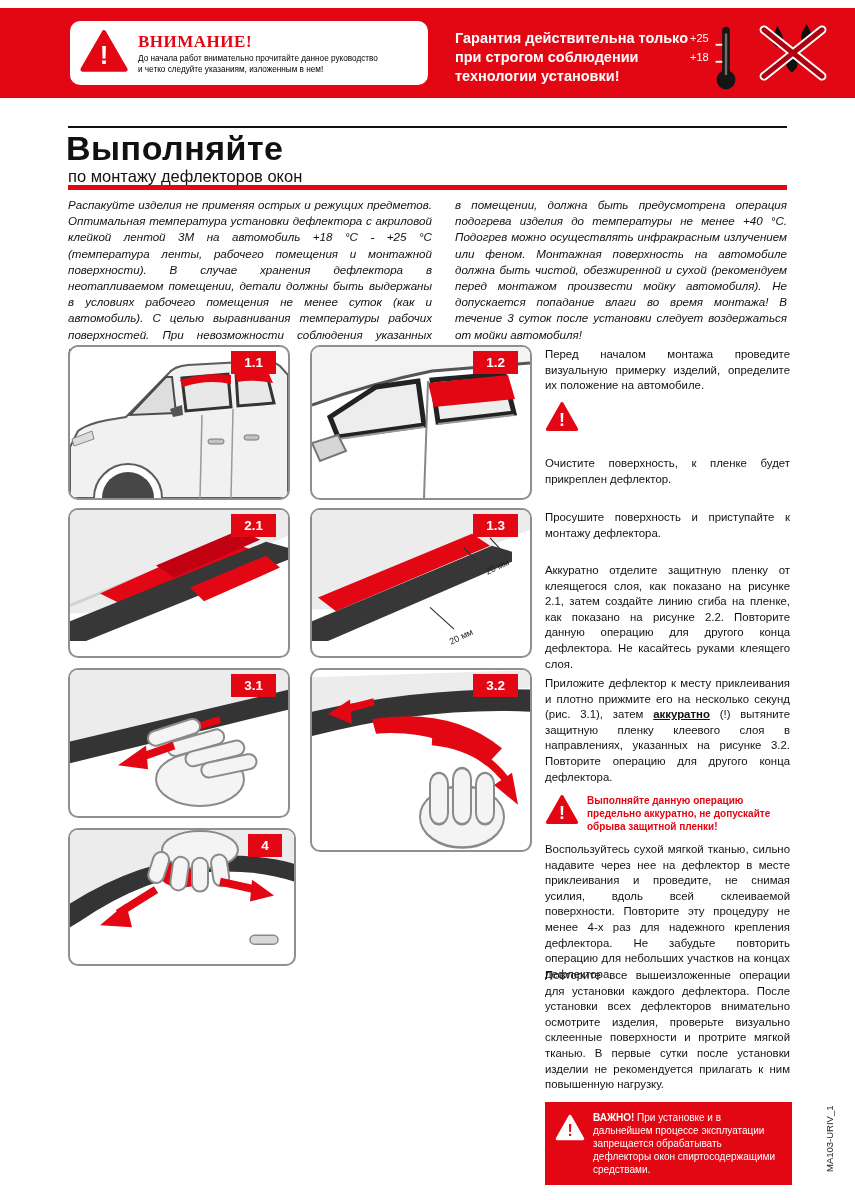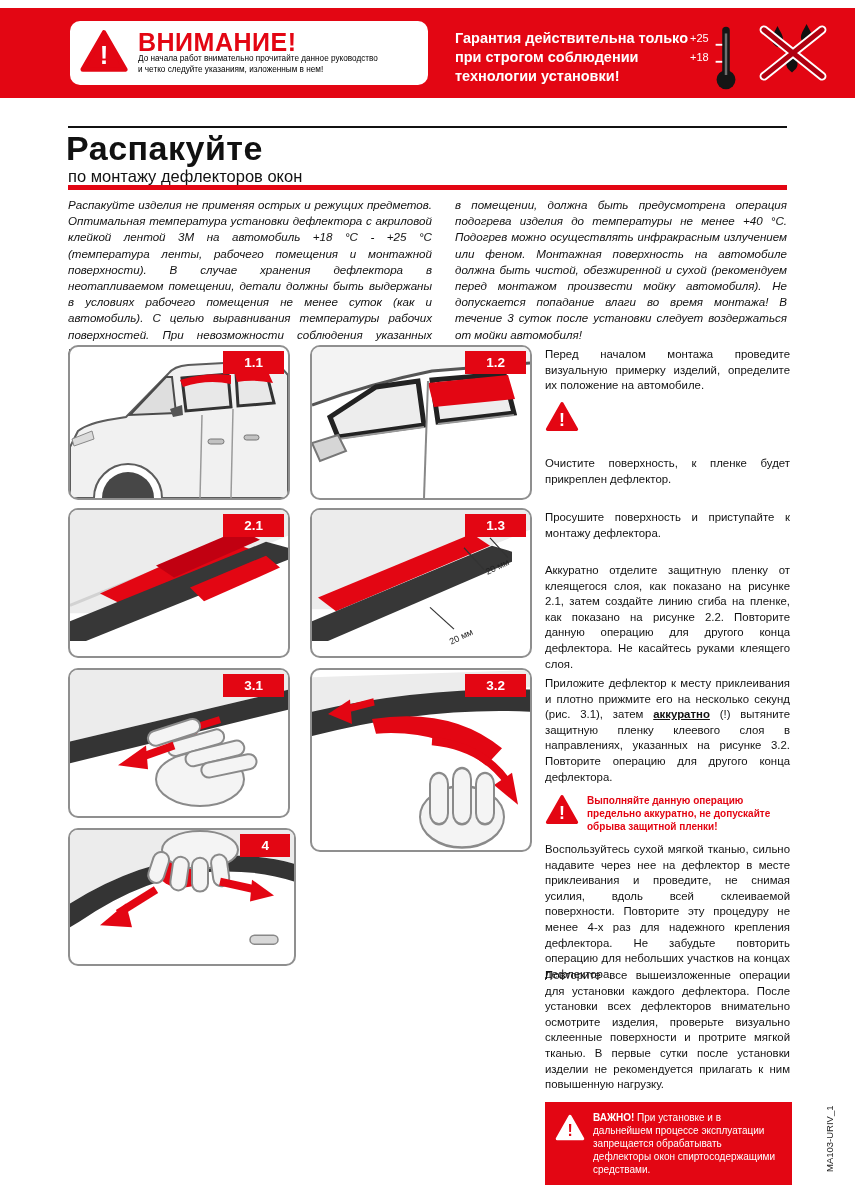--- a/index.html
+++ b/index.html
@@ -3,42 +3,42 @@
 <meta charset="utf-8">
 <style>
   * { margin:0; padding:0; box-sizing:border-box; }
   :root { --red:#e30613; --red-dark:#c10011; --ink:#111; }
   body { font-family:"Liberation Sans",sans-serif; background:#fff; color:var(--ink); }
   .page { position:relative; width:855px; height:1200px; background:#fff; overflow:hidden; }
 
   
   .topbar { position:absolute; left:0; top:8px; width:855px; height:90px; background:var(--red); }
   .attention { position:absolute; left:70px; top:13px; width:358px; height:64px; background:#fff; border-radius:10px; display:flex; align-items:center; padding:5px 10px; gap:10px; }
-  .attention-title { color:var(--red); font-weight:bold; font-size:25px; letter-spacing:.5px; line-height:24px; }
+  .attention-title { color:var(--red); font-weight:bold; font-size:17px; letter-spacing:.5px; line-height:24px;font-family:Liberation Serif, serif; }
   .attention-sub { font-size:8.2px; line-height:10.6px; color:#000; }
   .warranty { position:absolute; left:455px; top:21px; width:235px; color:#fff; font-weight:bold; font-size:14.5px; line-height:19px; }
   .temp-group { position:absolute; left:690px; top:16px; display:flex; gap:4px; align-items:flex-start; }
   .temp-vals { display:flex; flex-direction:column; gap:7px; color:#fff; font-size:11px; text-align:right; margin-top:8px; }
   .no-water { position:absolute; left:756px; top:14px; }
 
   
   .topline { position:absolute; left:68px; top:126px; width:719px; height:2px; background:#111; }
   .h1 { position:absolute; left:66px; top:129px; font-size:34px; font-weight:bold; letter-spacing:.5px; }
   .h2 { position:absolute; left:68px; top:167px; font-size:16.5px; }
   .redline { position:absolute; left:68px; top:185px; width:719px; height:4.5px; background:var(--red); }
 
   
   .intro { position:absolute; top:197px; font-style:italic; font-size:11.6px; line-height:16.2px; text-align:justify; }
   .intro.l { left:68px; width:364px; }
   .intro.r { left:455px; width:332px; }
 
   
   .fig { position:absolute; border:2.5px solid #8f8f8f; border-radius:10px; background:#fff; overflow:hidden; }
   .fig svg { display:block; width:100%; height:100%; }
-  .badge { position:absolute; top:4px; right:4px; min-width:34px; height:23px; padding:0 21px; background:var(--red); color:#fff; font-weight:bold; font-size:13.5px; display:flex; align-items:center; justify-content:center; }
+  .badge { position:absolute; top:4px; right:12px; min-width:34px; height:23px; padding:0 13px; background:var(--red); color:#fff; font-weight:bold; font-size:13.5px; display:flex; align-items:center; justify-content:center; }
 
   
   .rtext { position:absolute; left:545px; width:245px; font-size:11.4px; line-height:15.6px; text-align:justify; }
   .bu { font-weight:bold; text-decoration:underline; }
   .warn { position:absolute; left:545px; width:247px; display:flex; gap:8px; align-items:flex-start; }
   .warn-text { color:var(--red); font-weight:bold; font-size:10px; line-height:13px; text-align:left; }
   .important { position:absolute; left:545px; width:247px; background:var(--red); color:#fff; font-size:10px; line-height:13px; padding:9px 10px 9px 48px; }
   .important .tri-w { position:absolute; left:10px; top:12px; }
   .b { font-weight:bold; }
   .vcode { position:absolute; left:824px; top:1172px; transform:rotate(-90deg); transform-origin:0 0; font-size:9.5px; color:#222; white-space:nowrap; }
@@ -92,21 +92,21 @@
             <path d="M8 8 L68 56 M68 8 L8 56"></path>
           </g>
         <g stroke="#b00010" stroke-width="5" stroke-linecap="round" fill="none">
             <path d="M8 8 L68 56 M68 8 L8 56"></path>
           </g>
       </svg>
     </span>
   </header>
 
   <div class="topline"></div>
-  <h1 class="h1">Распакуйте</h1>
+  <h1 class="h1">Выполняйте</h1>
   <div class="h2">по монтажу дефлекторов окон</div>
   <div class="redline"></div>
 
   <p class="intro l">Распакуйте изделия не применяя острых и режущих предметов. Оптимальная температура установки дефлектора с акриловой клейкой лентой 3М на автомобиль +18 °С - +25 °С (температура ленты, рабочего помещения и монтажной поверхности). В случае хранения дефлектора в неотапливаемом помещении, детали должны быть выдержаны в условиях рабочего помещения не менее суток (как и автомобиль). С целью выравнивания температуры рабочих поверхностей. При невозможности соблюдения указанных температур</p>
   <p class="intro r">в помещении, должна быть предусмотрена операция подогрева изделия до температуры не менее +40 °С. Подогрев можно осуществлять инфракрасным излучением или феном. Монтажная поверхность на автомобиле должна быть чистой, обезжиренной и сухой (рекомендуем перед монтажом произвести мойку автомобиля). Не допускается попадание влаги во время монтажа! В течение 3 суток после установки следует воздержаться от мойки автомобиля!</p>
 
   <figure class="fig" style="left:68px;top:345px;width:222px;height:155px">
     <svg viewBox="0 0 218 151" preserveAspectRatio="none">
       <path d="M0,100 L8,84 Q18,76 44,72 L56,70 L98,27 Q104,19 118,18 L192,14 Q204,14 210,19 L218,28 L218,151 L0,151 Z" fill="#f1f1f1" stroke="#5c5c5c" stroke-width="2"></path>
       <polygon points="60,68 96,30 102,30 106,66" fill="#dedede" stroke="#4a4a4a" stroke-width="2"></polygon>

